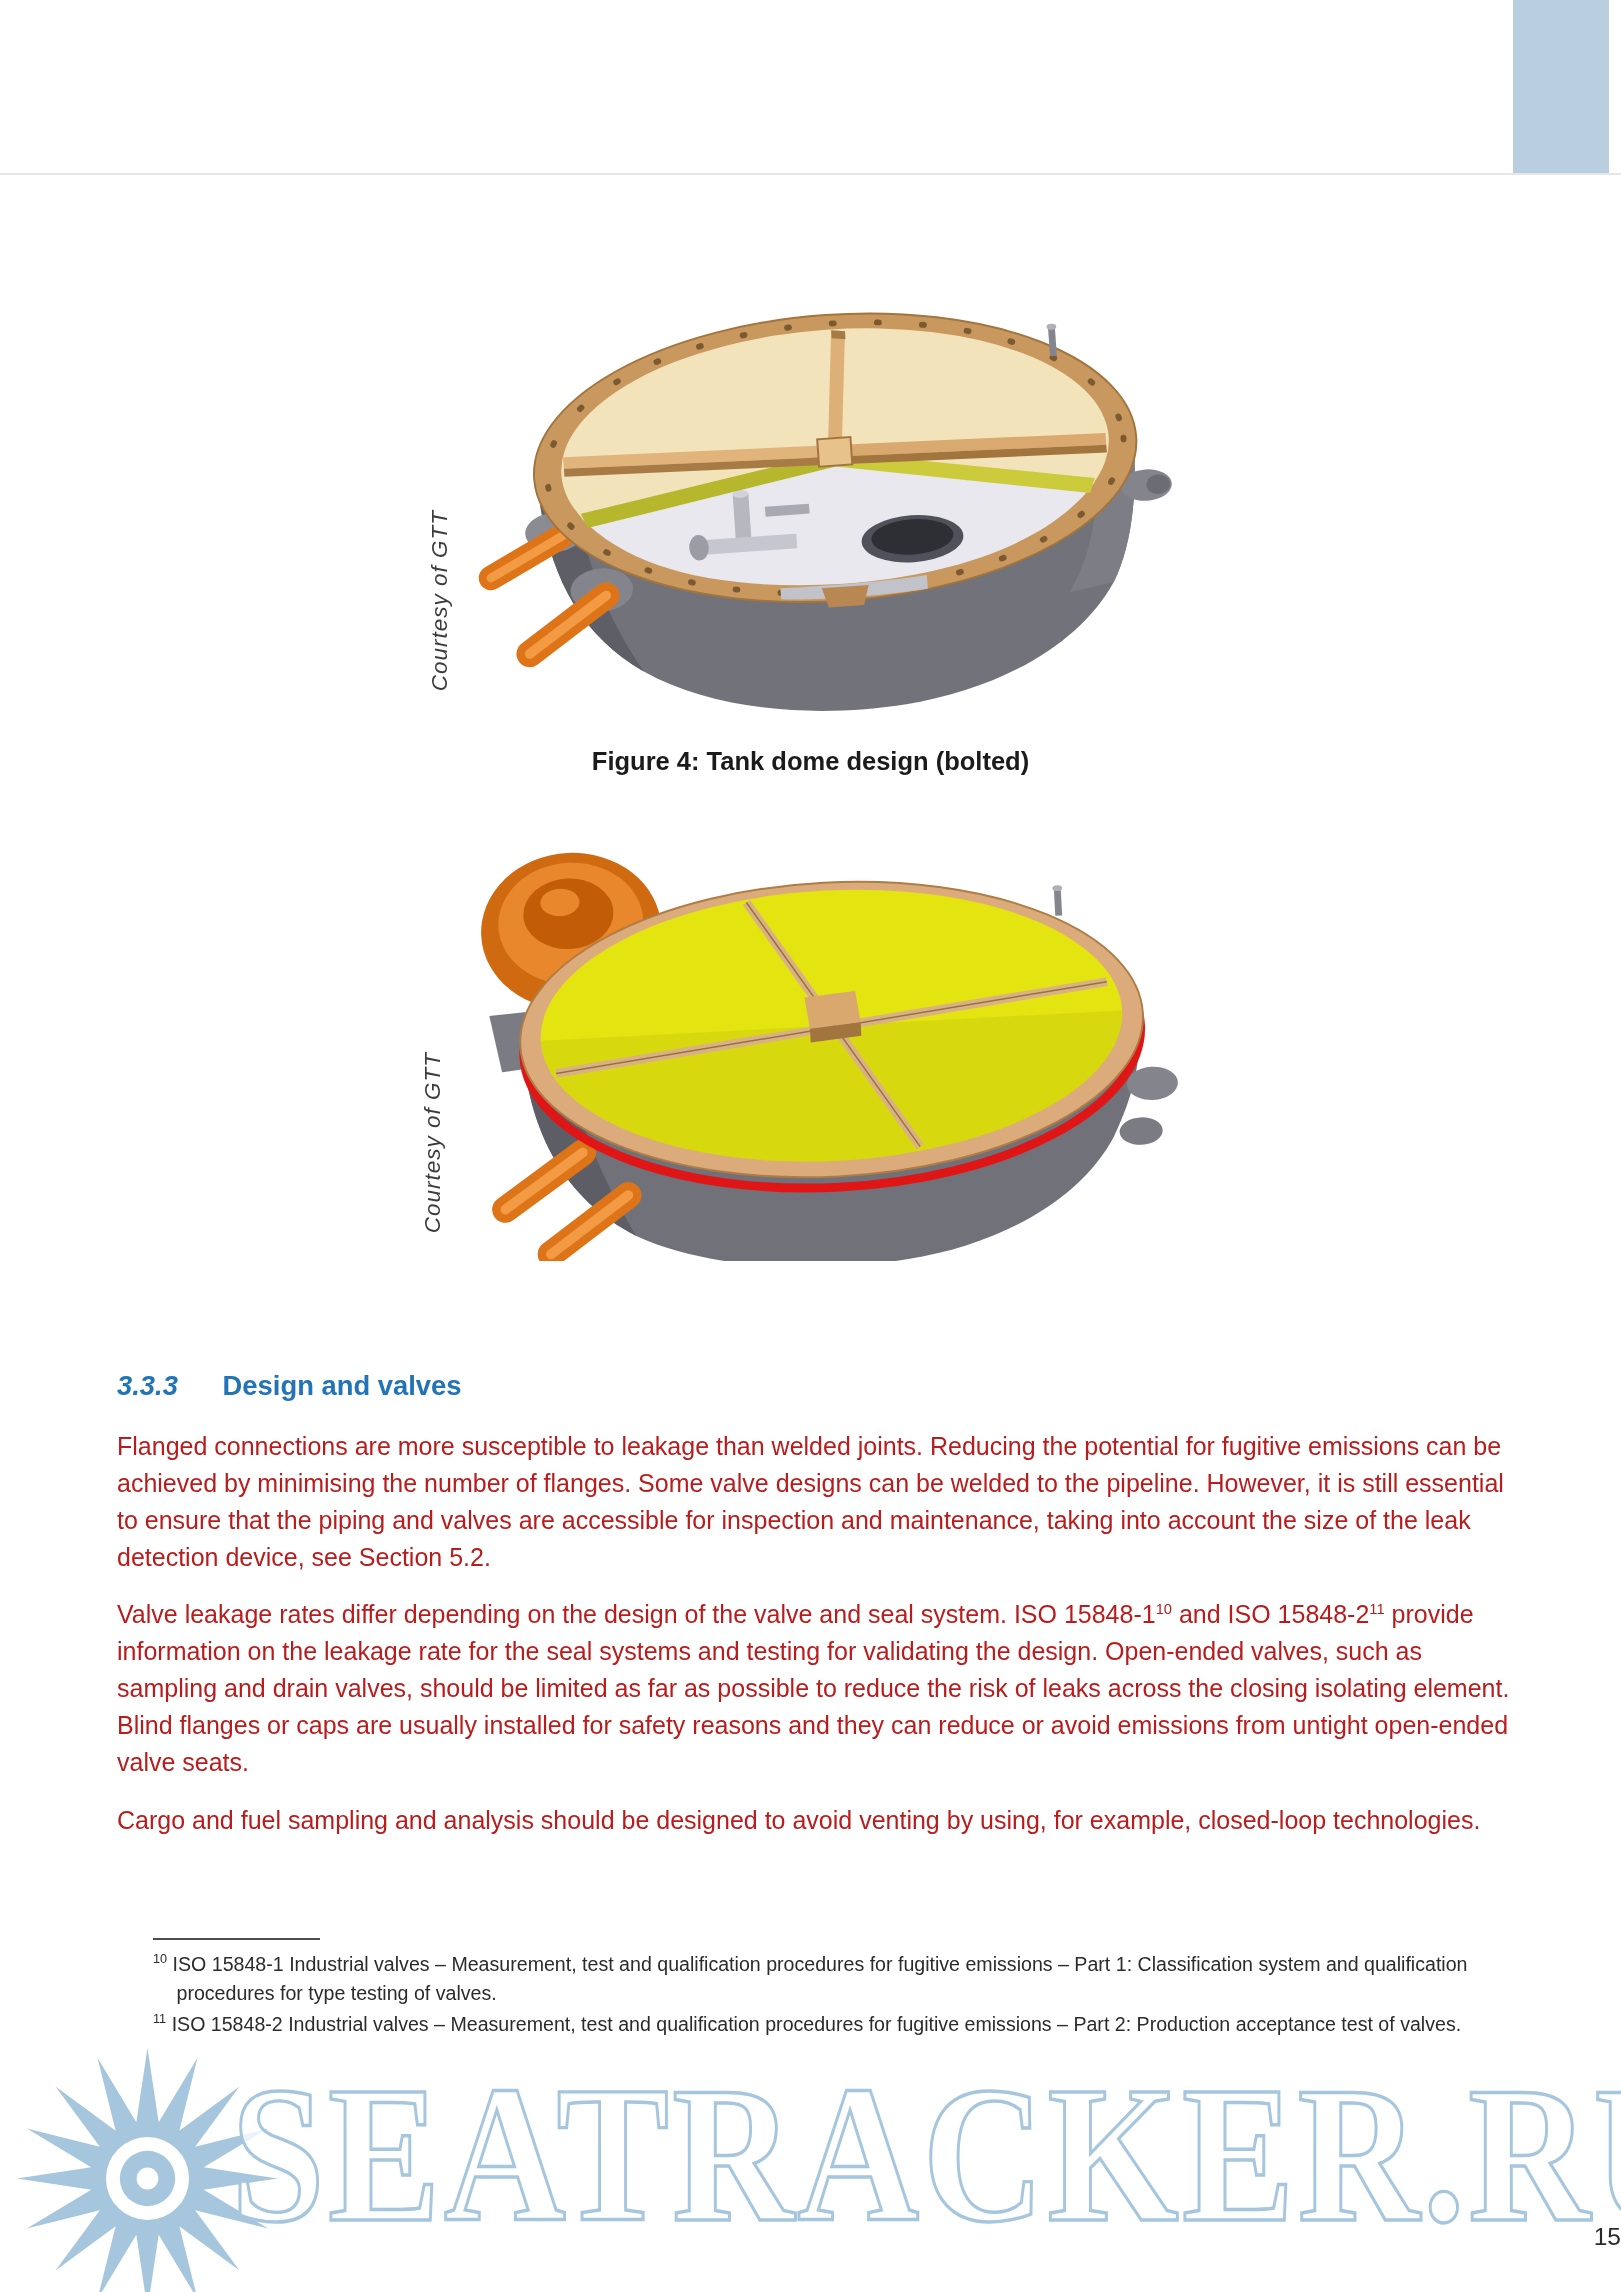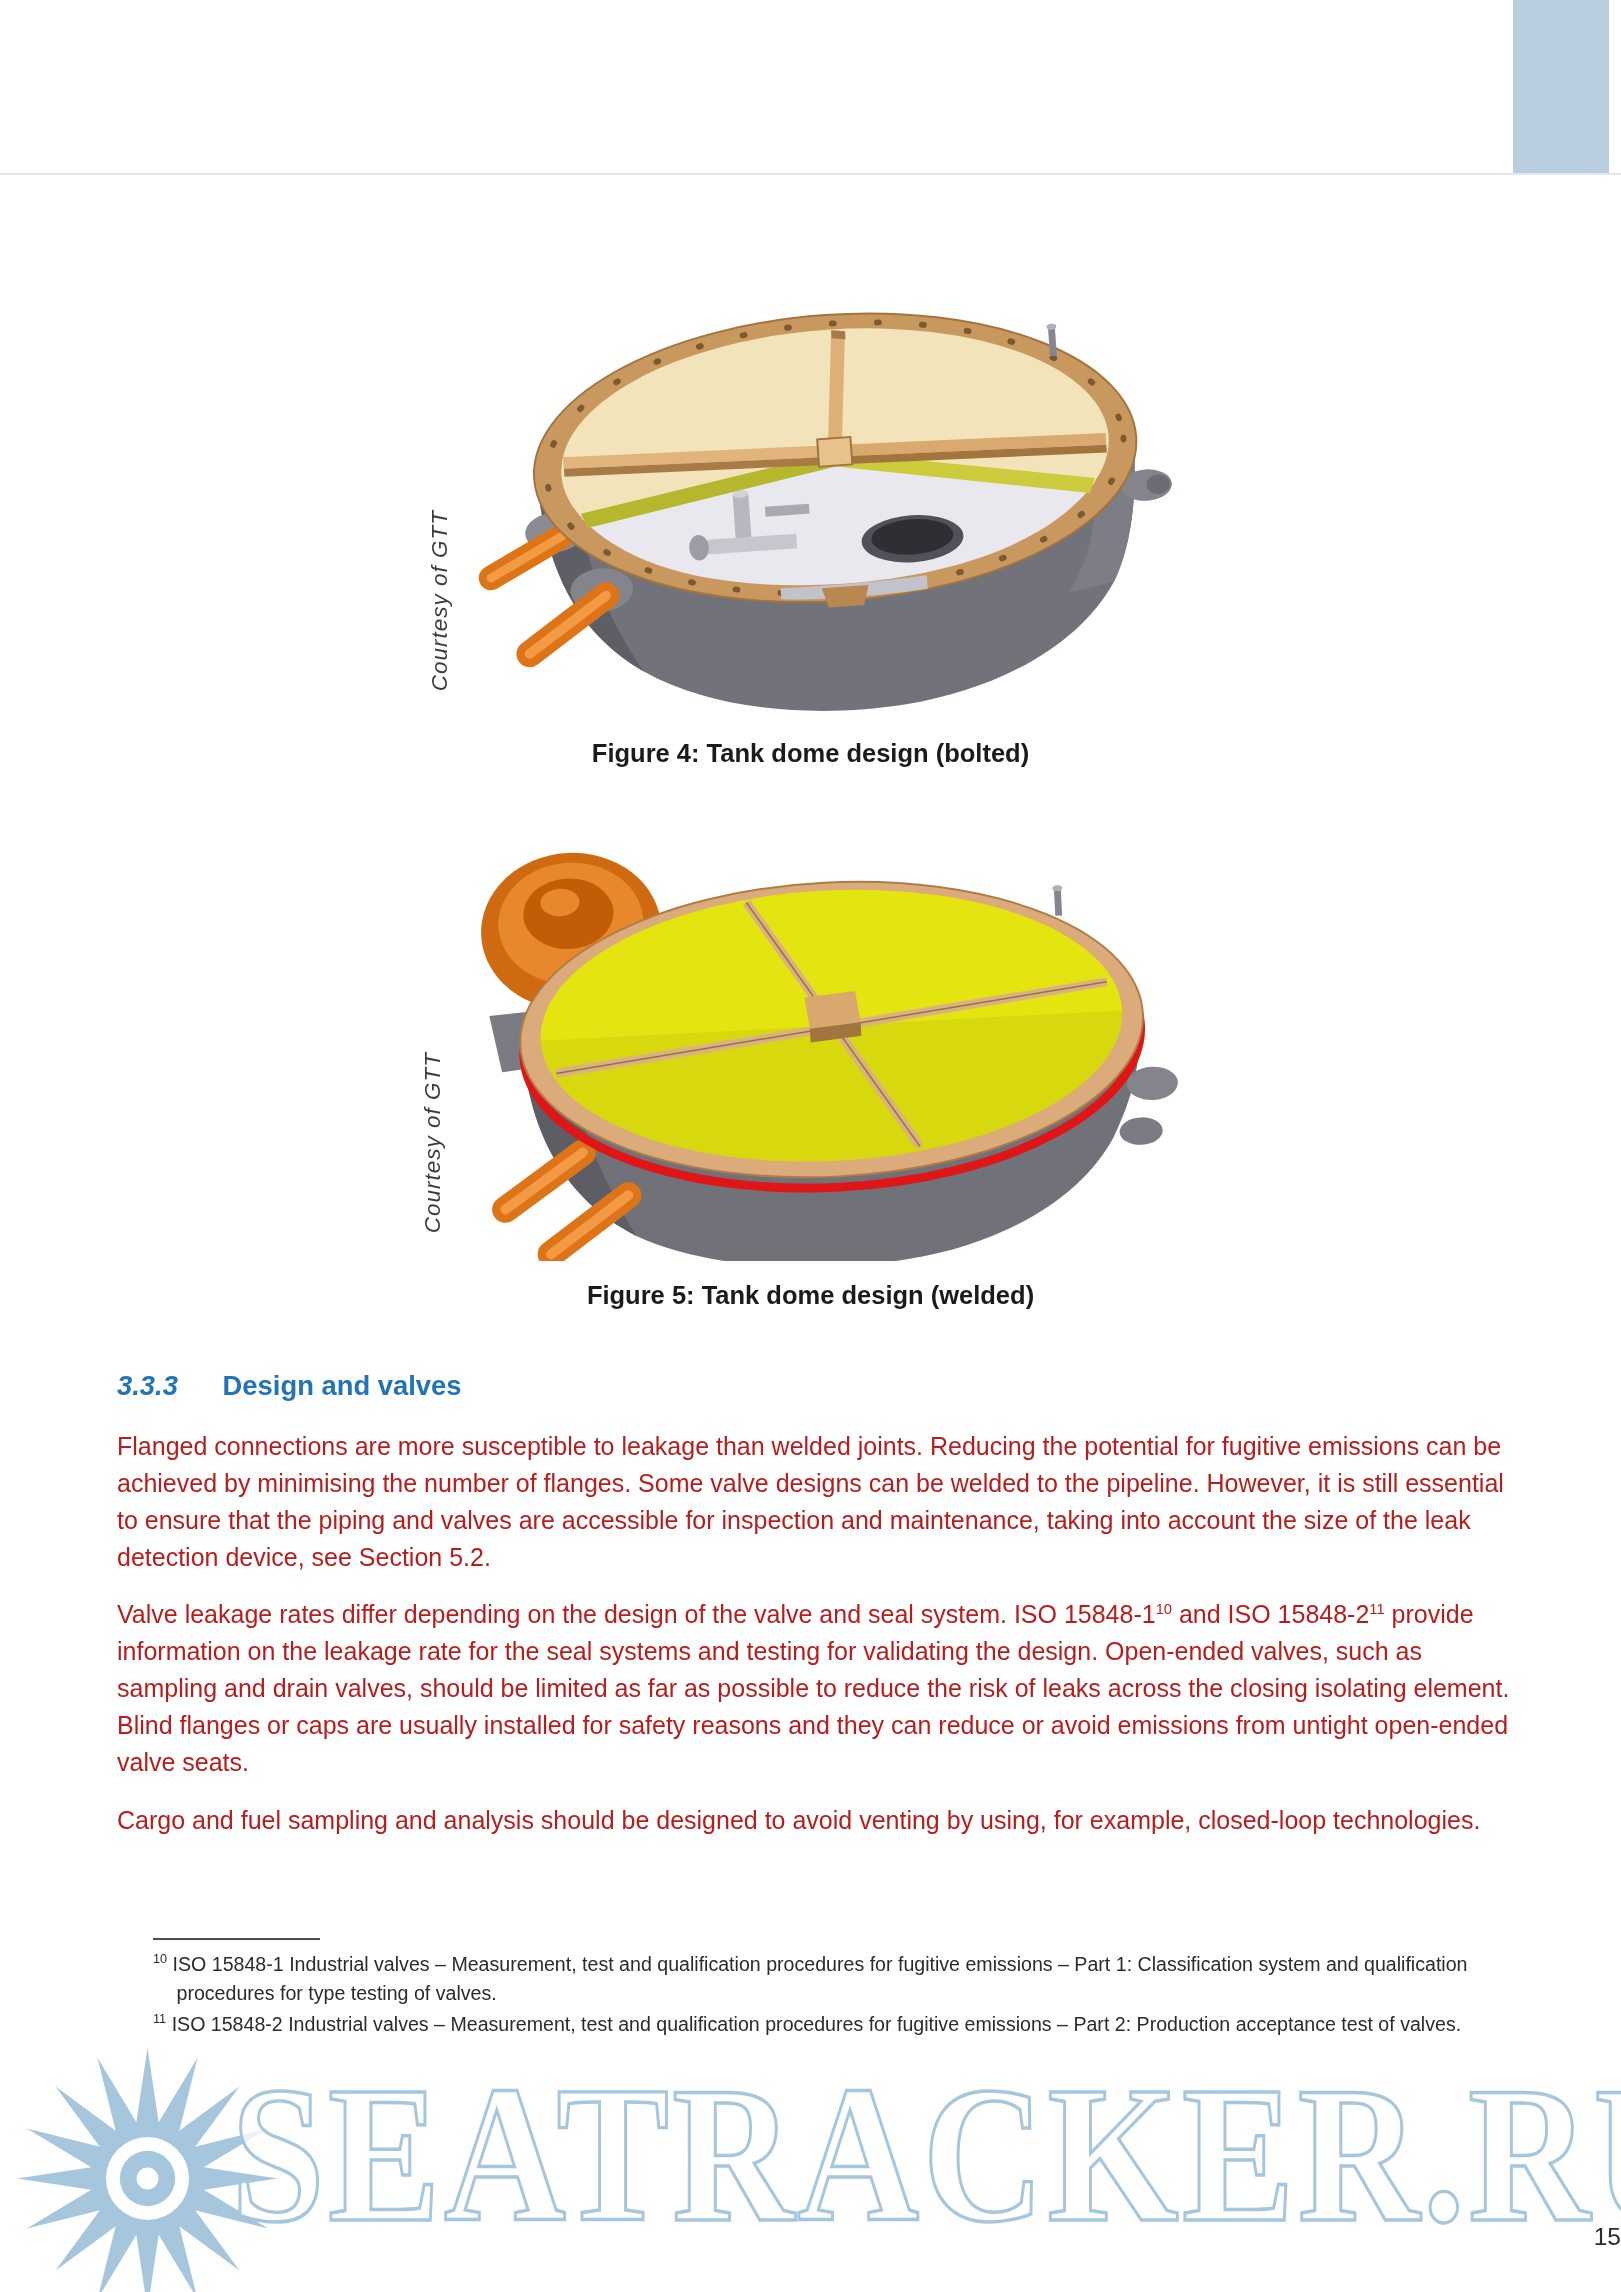--- a/index.html
+++ b/index.html
@@ -15,21 +15,21 @@
   .corner-band { position:absolute; top:0; right:11.8px; width:96px; height:173px; background:#b9cedf; }
   .header-rule { position:absolute; top:173px; left:0; width:1621px; height:2px; background:#e3e7ea; }
 
   
   .fig { position:absolute; left:0; width:100%; }
   .fig4 { top:250px; }
   .fig5 { top:802px; }
   .fig-row { display:flex; justify-content:center; align-items:flex-end; gap:15.7px; }
   .credit { writing-mode:vertical-rl; transform:rotate(180deg); font-style:italic;
             font-size:22.5px; color:#3c3c3c; margin-bottom:27.4px; letter-spacing:1px; }
-  .caption { text-align:center; font-weight:bold; font-size:25.5px; margin-top:20px; color:#1b1b1b; }
+  .caption { text-align:center; font-weight:bold; font-size:25.5px; margin-top:28px; color:#1b1b1b; }
 
   
   .content { position:absolute; left:117px; top:1370px; width:1394px; }
   .section-heading { color:#2274b7; font-size:27.4px; font-weight:bold; margin-bottom:25.5px; }
   .sec-num { margin-right:37px;font-style:italic; }
   .content p { font-size:25px; line-height:37px; margin-bottom:20.6px; color:#b91c1c; }
   .content sup { font-size:14.7px; line-height:0; vertical-align:super; }
 
   
   .footnotes { position:absolute; left:117px; top:1938px; width:1411px;margin-left:36px; }
@@ -132,21 +132,20 @@
           <path d="M95,262 L661,198" stroke="#9a7040" stroke-width="1.5" fill="none"></path>
           <path d="M298,98 L462,356" stroke="#d8b184" stroke-width="9" fill="none"></path>
           <path d="M298,98 L462,356" stroke="#9a7040" stroke-width="1.5" fill="none"></path>
           <path d="M352,198 L404,194 L408,226 L356,230 Z" fill="#d9a86f"></path>
           <path d="M356,230 L408,226 L408,240 L356,244 Z" fill="#a2743e"></path>
           <rect x="612" y="100" width="7" height="28" fill="#85858d"></rect>
           <ellipse cx="615.5" cy="100" rx="5" ry="3" fill="#b0b0b8"></ellipse>
         </g>
       </svg>
     </div>
-    <figcaption class="caption">Figure 5: Tank dome design (welded)</figcaption>
   </figure>
 
   <div class="content">
     <h3 class="section-heading">
       <span class="sec-num">3.3.3</span>
       <span class="sec-title">Design and valves</span>
     </h3>
     <p>Flanged connections are more susceptible to leakage than welded joints. Reducing the potential for fugitive emissions can be achieved by minimising the number of flanges. Some valve designs can be welded to the pipeline. However, it is still essential to ensure that the piping and valves are accessible for inspection and maintenance, taking into account the size of the leak detection device, see Section 5.2.</p>
     <p><span>Valve leakage rates differ depending on the design of the valve and seal system. ISO 15848-1</span><sup>10</sup><span> and ISO 15848-2</span><sup>11</sup><span> provide information on the leakage rate for the seal systems and testing for validating the design. Open-ended valves, such as sampling and drain valves, should be limited as far as possible to reduce the risk of leaks across the closing isolating element. Blind flanges or caps are usually installed for safety reasons and they can reduce or avoid emissions from untight open-ended valve seats.</span></p>
     <p>Cargo and fuel sampling and analysis should be designed to avoid venting by using, for example, closed-loop technologies.</p>

